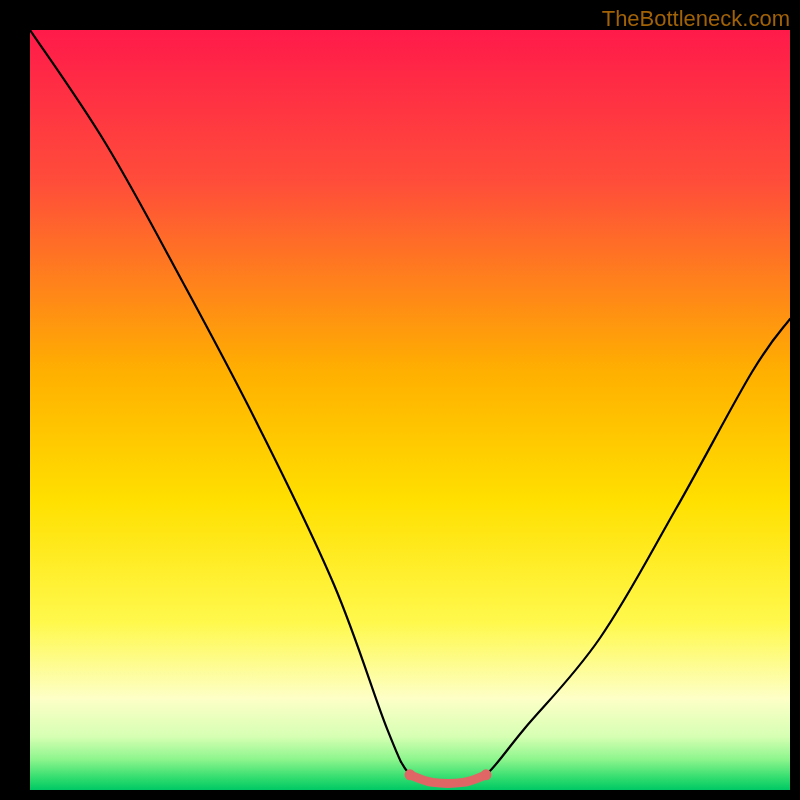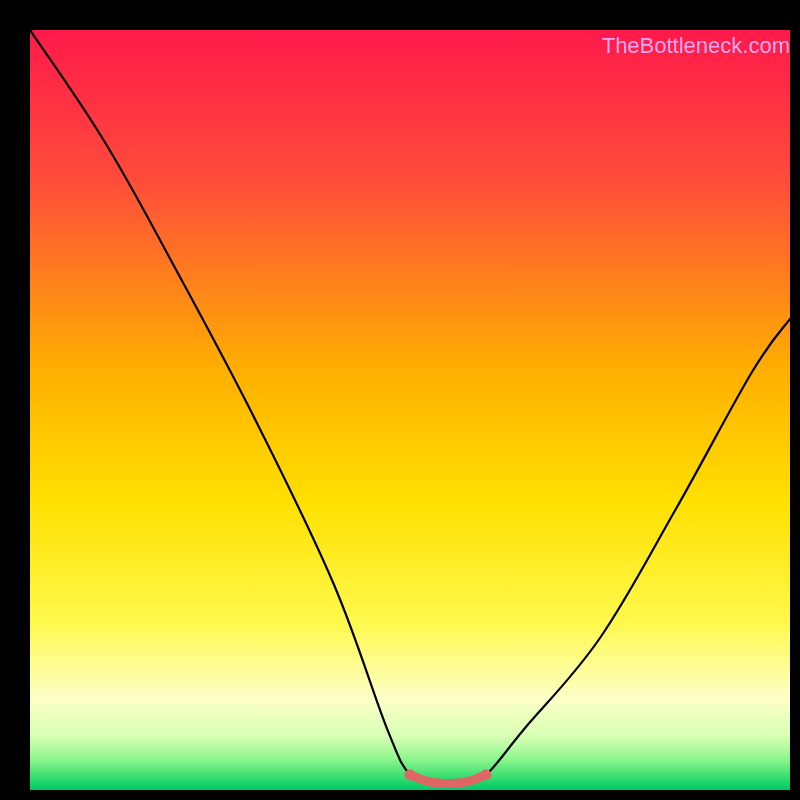--- a/index.html
+++ b/index.html
@@ -8,25 +8,24 @@
     height: 800px;
     background: #000;
     position: relative;
     overflow: hidden;
     font-family: Arial, sans-serif;
   }
   .watermark {
     position: absolute;
     top: 6px;
     right: 10px;
-    color: #f0abfc;
+    color: #a16207;
     font-size: 22px;
     font-weight: 500;
     z-index: 10;
-    margin-top: 27px;
   }
   .chart-area {
     position: absolute;
     left: 30px;
     top: 30px;
     width: 760px;
     height: 760px;
     overflow: hidden;
   }
   .gradient-bg {

